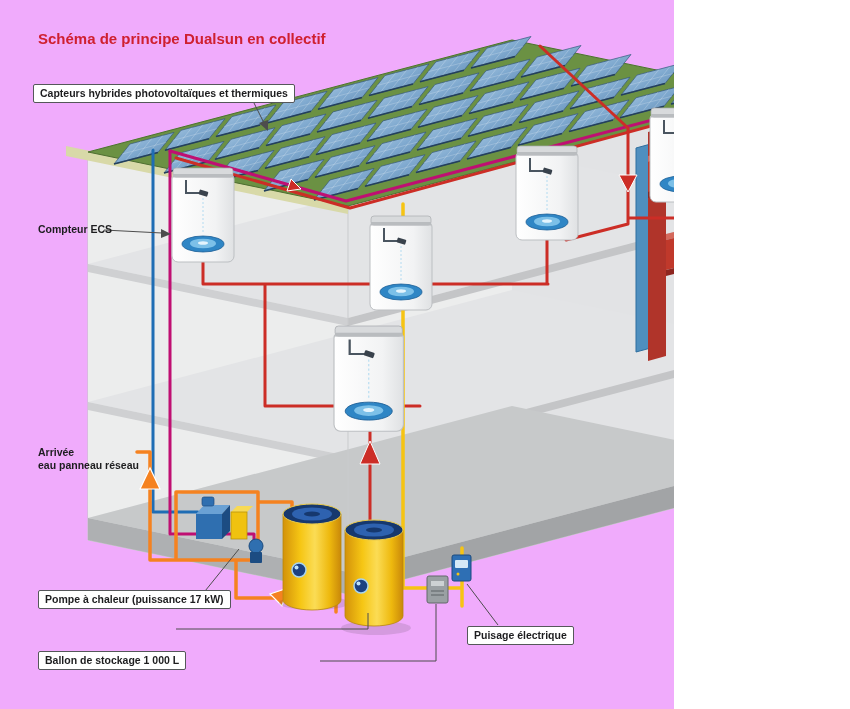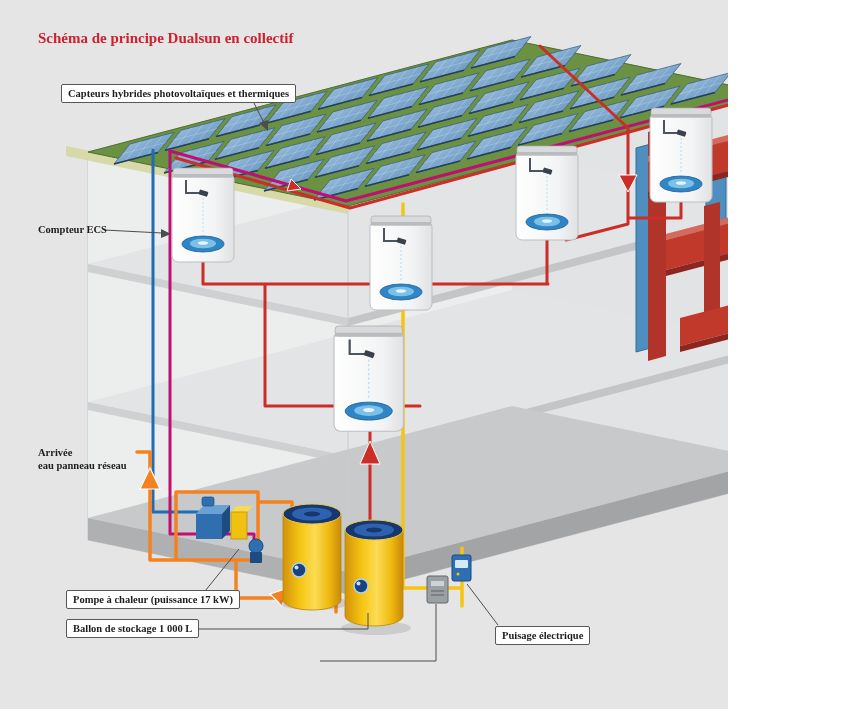--- a/index.html
+++ b/index.html
@@ -1,25 +1,25 @@
 <!DOCTYPE html>
 <html style="--title_red: #cf2030; --pipe_orange: #f58220; --pipe_red: #cc2d26; --pipe_magenta: #bf0f72; --pipe_blue: #1f6db4; --pipe_yellow: #f6c413; --roof_green: #6b9143; --tank_yellow: #f2c40e;"><head>
 <meta charset="utf-8">
 <style>
   :root{
     --title_red:#cf2030; --pipe_orange:#f58220; --pipe_red:#cc2d26; --pipe_magenta:#bf0f72;
     --pipe_blue:#1f6db4; --pipe_yellow:#f6c413; --roof_green:#6b9143; --tank_yellow:#f2c40e;
   }
   html,body{margin:0;padding:0;background:#ffffff;}
-  .stage{position:relative;width:728px;height:709px;background:#e5e5e5;overflow:hidden;
-         font-family:Liberation Serif, serif;}
+  .stage{position:relative;width:674px;height:709px;background:#f0abfc;overflow:hidden;
+         font-family:Liberation Sans, sans-serif;}
   .stage svg{position:absolute;left:0;top:0;}
   .title{position:absolute;left:38px;top:30px;color:var(--title_red);font-size:15px;font-weight:bold;z-index:3;}
   .lbl{position:absolute;font-size:10.5px;font-weight:bold;color:#1d1d1f;z-index:3;line-height:1.25;}
-  .boxed{background:#fff;border:1px solid #55575a;border-radius:2px;padding:2px 6px;white-space:nowrap;margin-left:28px;}
+  .boxed{background:#fff;border:1px solid #55575a;border-radius:2px;padding:2px 6px;white-space:nowrap;}
   .pipe{fill:none;stroke-linejoin:round;stroke-linecap:round;}
   .p-orange{stroke:var(--pipe_orange);stroke-width:3.5;}
   .p-red{stroke:var(--pipe_red);stroke-width:3;}
   .p-magenta{stroke:var(--pipe_magenta);stroke-width:3;}
   .p-blue{stroke:var(--pipe_blue);stroke-width:3;}
   .p-yellow{stroke:var(--pipe_yellow);stroke-width:3.5;}
   .arr-red{fill:var(--pipe_red);stroke:#fff;stroke-width:1;}
   .arr-orange{fill:var(--pipe_orange);stroke:#fff;stroke-width:1.2;}
   .leader{stroke:#4d4d4d;stroke-width:1;fill:none;}
   .leadhead{fill:#4d4d4d;}
@@ -232,16 +232,16 @@
 </svg>
 
 <div class="title">Schéma de principe Dualsun en collectif</div>
 <div class="lbl boxed" style="left:33px;top:84px">Capteurs hybrides photovoltaïques et thermiques</div>
 <div class="lbl" style="left:38px;top:223px">Compteur ECS</div>
 <div class="lbl" style="left:38px;top:446px">
   <div>Arrivée</div>
   <div>eau panneau réseau</div>
 </div>
 <div class="lbl boxed" style="left:38px;top:590px">Pompe à chaleur (puissance 17 kW)</div>
-<div class="lbl boxed" style="left:38px;top:619px">Ballon de stockage 1 000 L</div>
+<div class="lbl boxed" style="left:38px;top:651px">Ballon de stockage 1 000 L</div>
 <div class="lbl boxed" style="left:467px;top:626px">Puisage électrique</div>
 
 </div>
 
 </body></html>

